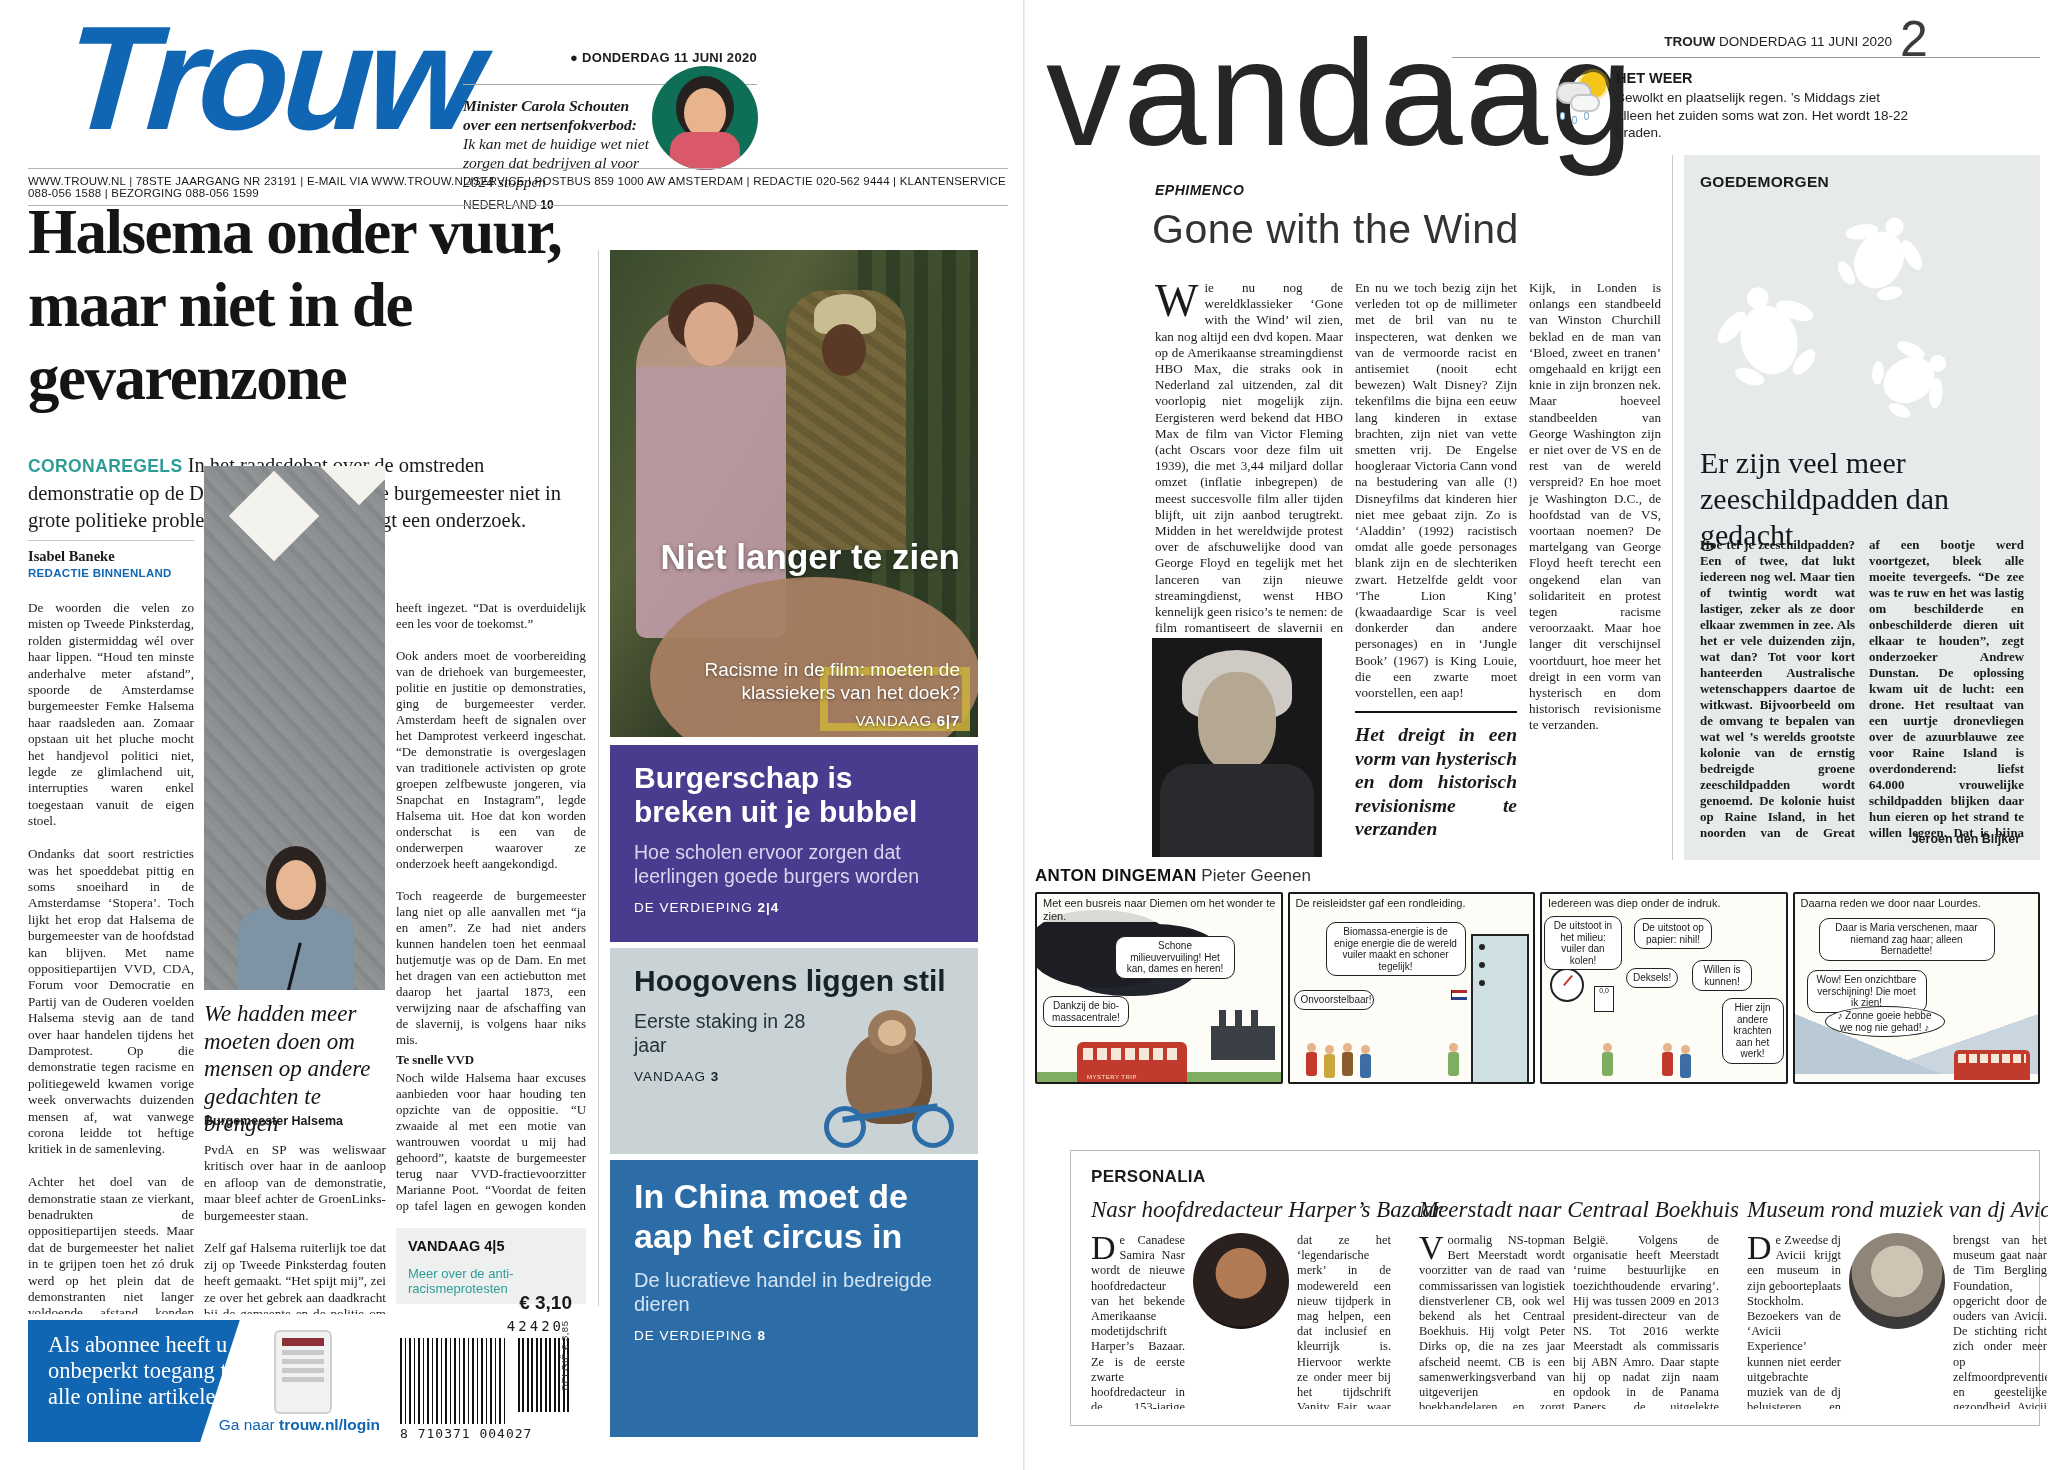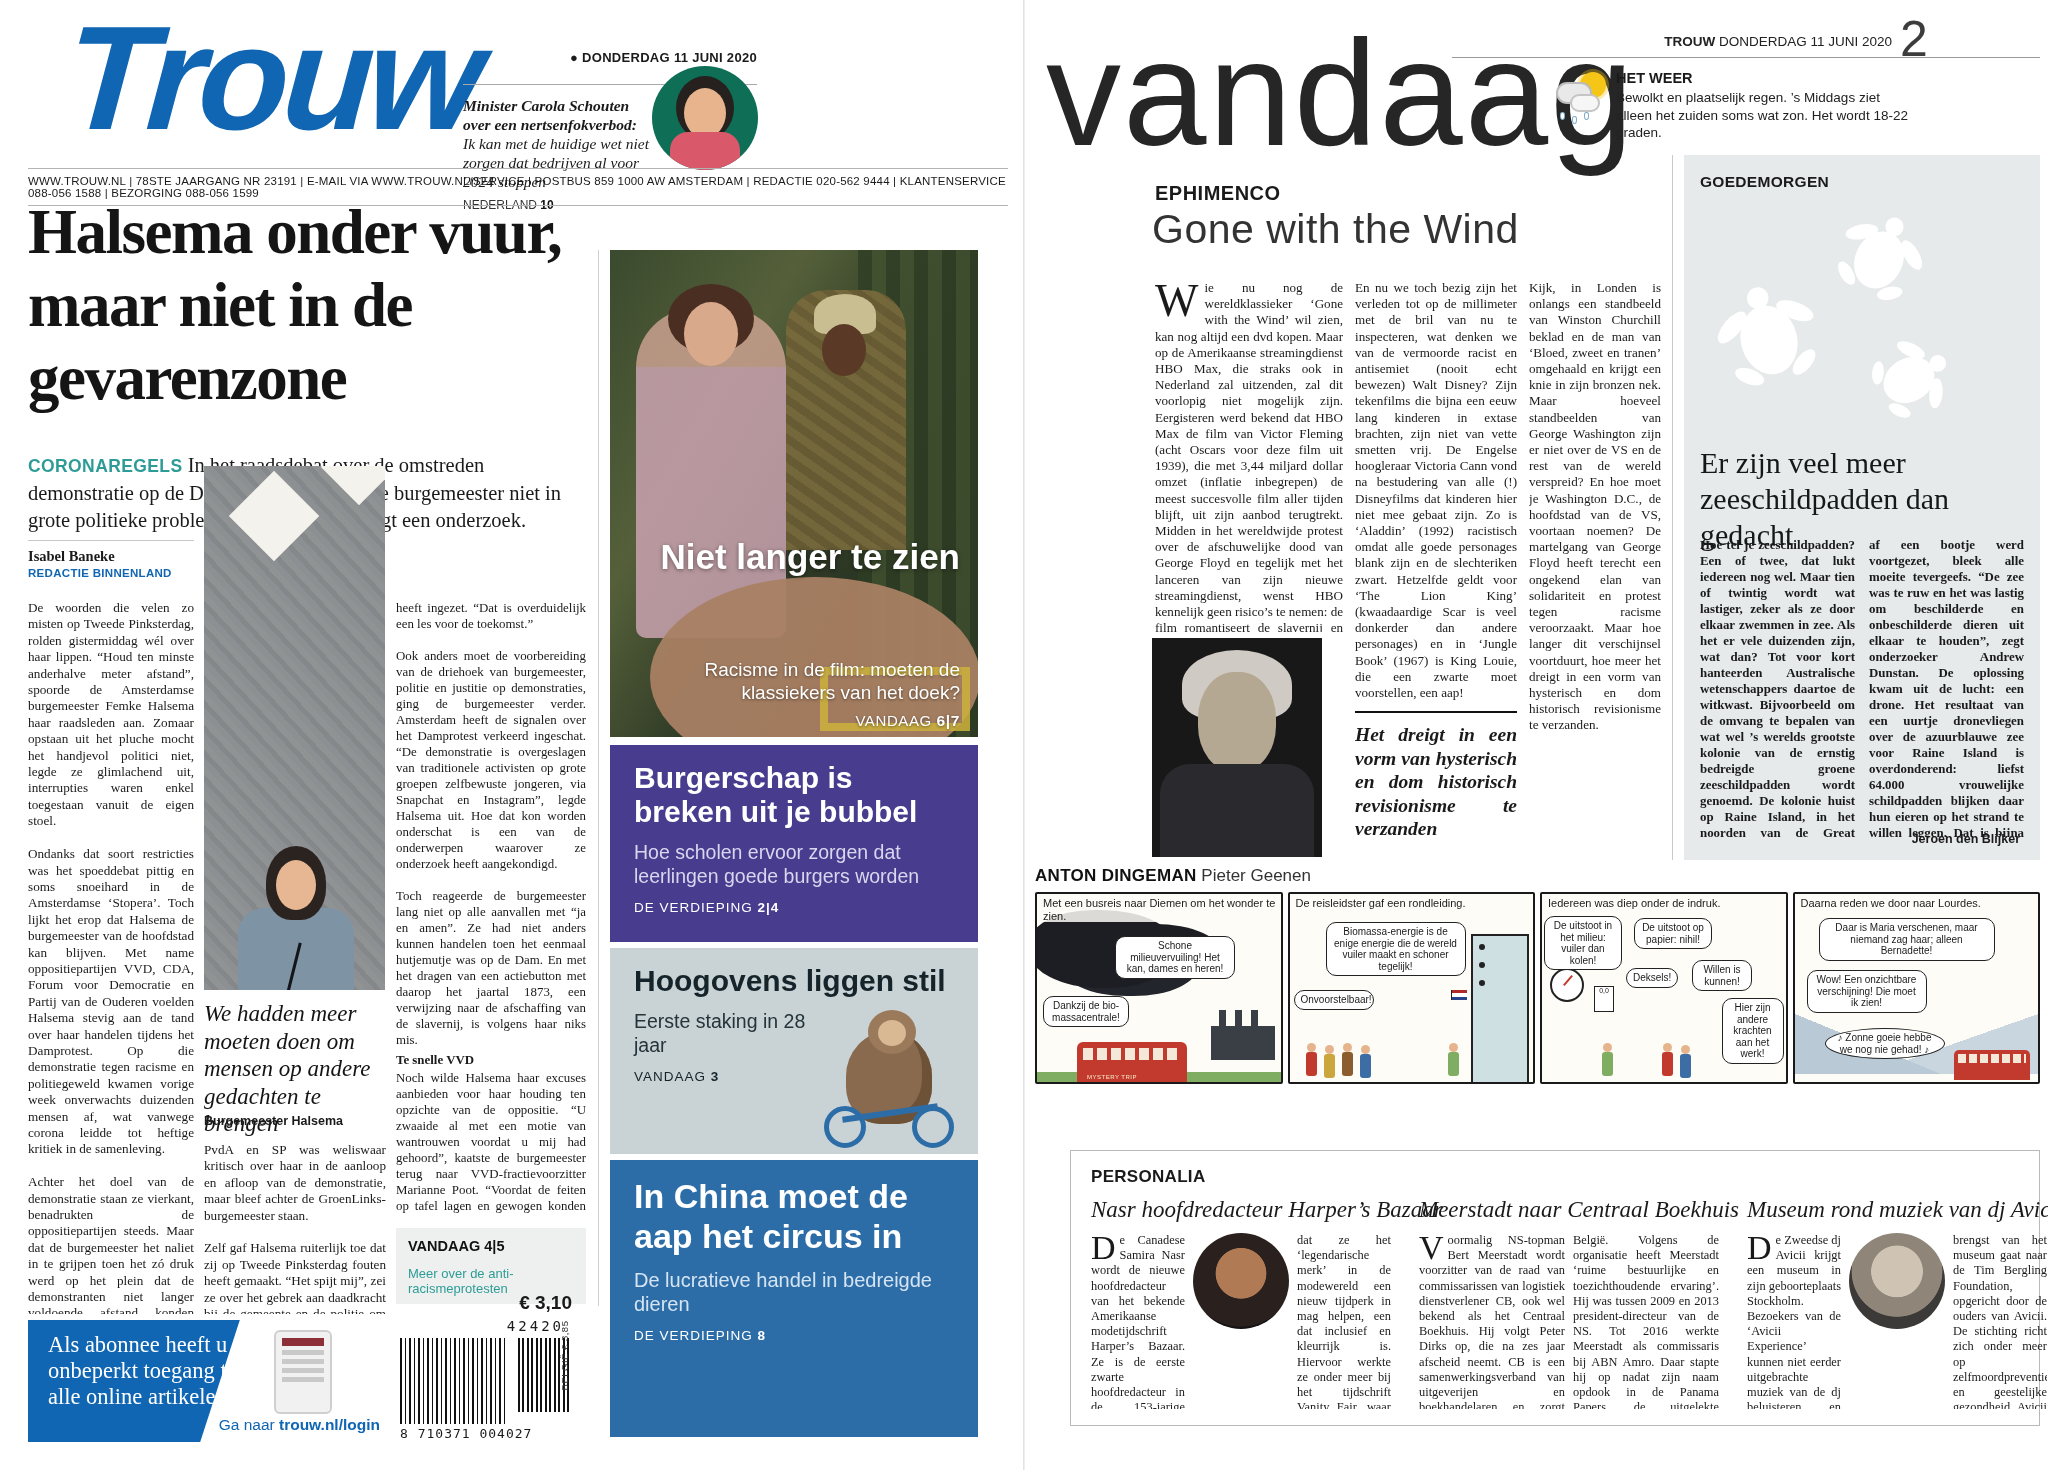--- a/index.html
+++ b/index.html
@@ -126,21 +126,21 @@
   .weather { left:1556px; top:70px; width:360px; }
   .w-icon { position:absolute; left:0; top:2px; width:52px; height:52px; }
   .w-sun { position:absolute; right:2px; top:0; width:26px; height:26px; border-radius:50%; background:#f5c518; box-shadow:0 0 0 3px rgba(245,197,24,.35); }
   .w-cloud { position:absolute; left:0; top:10px; width:36px; height:22px; border-radius:12px; background:#e9e9e9; border:2px solid #bbb; }
   .w-cloud2 { position:absolute; left:14px; top:22px; width:30px; height:18px; border-radius:10px; background:#f6f6f6; border:2px solid #c5c5c5; }
   .w-drop { position:absolute; width:5px; height:8px; border-radius:50% 50% 60% 60%; border:1.5px solid #7faac9; background:#fff; }
   .w-body { margin-left:60px; font-family:"Liberation Sans", sans-serif; }
   .w-label { font-weight:bold; font-size:14.5px; margin-bottom:3px; }
   .w-text { font-size:13.5px; line-height:17.5px; color:#222; width:300px; }
 
-  .eph-label { left:1155px; top:182px; font-family:"Liberation Sans", sans-serif; font-weight:bold; font-size:20px; letter-spacing:.5px; }
+  .eph-label { left:1155px; top:182px; font-family:"Liberation Sans", sans-serif; font-weight:bold; font-size:14px; letter-spacing:.5px;font-style:italic; }
   .eph-head { left:1152px; top:206px; font-family:"Liberation Sans", sans-serif; font-weight:300; font-size:41px; color:#333; letter-spacing:.5px; }
   .eph-col { font-size:13.1px; line-height:16.2px; }
   .eph-c1 { left:1155px; top:280px; width:188px; height:352px; }
   .eph-c2 { left:1355px; top:280px; width:162px; height:580px; }
   .eph-c3 { left:1529px; top:280px; width:132px; height:580px; }
   .dropcap { float:left; font-size:46px; line-height:38px; padding:2px 6px 0 0; font-weight:normal; }
   .pullquote { border-top:2px solid #111; margin:10px 0 21px; padding-top:10px; font-weight:bold; font-style:italic; font-size:19.5px; line-height:23.5px; }
   .eph-photo { left:1152px; top:638px; width:170px; height:219px; background:#181818; overflow:hidden; }
   .ep-hair { position:absolute; left:30px; top:12px; width:110px; height:70px; border-radius:50% 50% 30% 30%; background:#cfcbc4; }
   .ep-face { position:absolute; left:46px; top:34px; width:78px; height:100px; border-radius:46%; background:#b4a893; }
@@ -471,21 +471,21 @@
       <div class="bub" style="right:2px; top:104px; width:62px;">Hier zijn andere krachten aan het werk!</div>
     </div>
     <div class="panel">
       <div class="cap">Daarna reden we door naar Lourdes.</div>
       <div class="mount"></div>
       <div class="bus2">
           <span></span>
         </div>
       <div class="bub" style="left:24px; top:24px; width:176px;">Daar is Maria verschenen, maar niemand zag haar; alleen Bernadette!</div>
       <div class="bub" style="left:12px; top:76px; width:120px;">Wow! Een onzichtbare verschijning! Die moet ik zien!</div>
-      <div class="bub" style="left:30px; top:134px; width:120px; border-radius:50%;">♪ Zonne goeie hebbe we nog nie gehad! ♪</div>
+      <div class="bub" style="left:30px; top:112px; width:120px; border-radius:50%;">♪ Zonne goeie hebbe we nog nie gehad! ♪</div>
     </div>
   </div>
 
   <div class="abs pers">
     <div class="pers-label">PERSONALIA</div>
     <div class="pers-items">
       <div class="pitem">
         <h3>Nasr hoofdredacteur Harper’s Bazaar</h3>
         <div class="pcols">
           <div class="pcol w"><span class="pdrop">D</span><span>e Canadese Samira Nasr wordt de nieuwe hoofdredacteur van het bekende Amerikaanse modetijdschrift Harper’s Bazaar. Ze is de eerste zwarte hoofdredacteur in de 153-jarige geschiedenis van het blad. Nasr noemt het een voorrecht</span></div>

